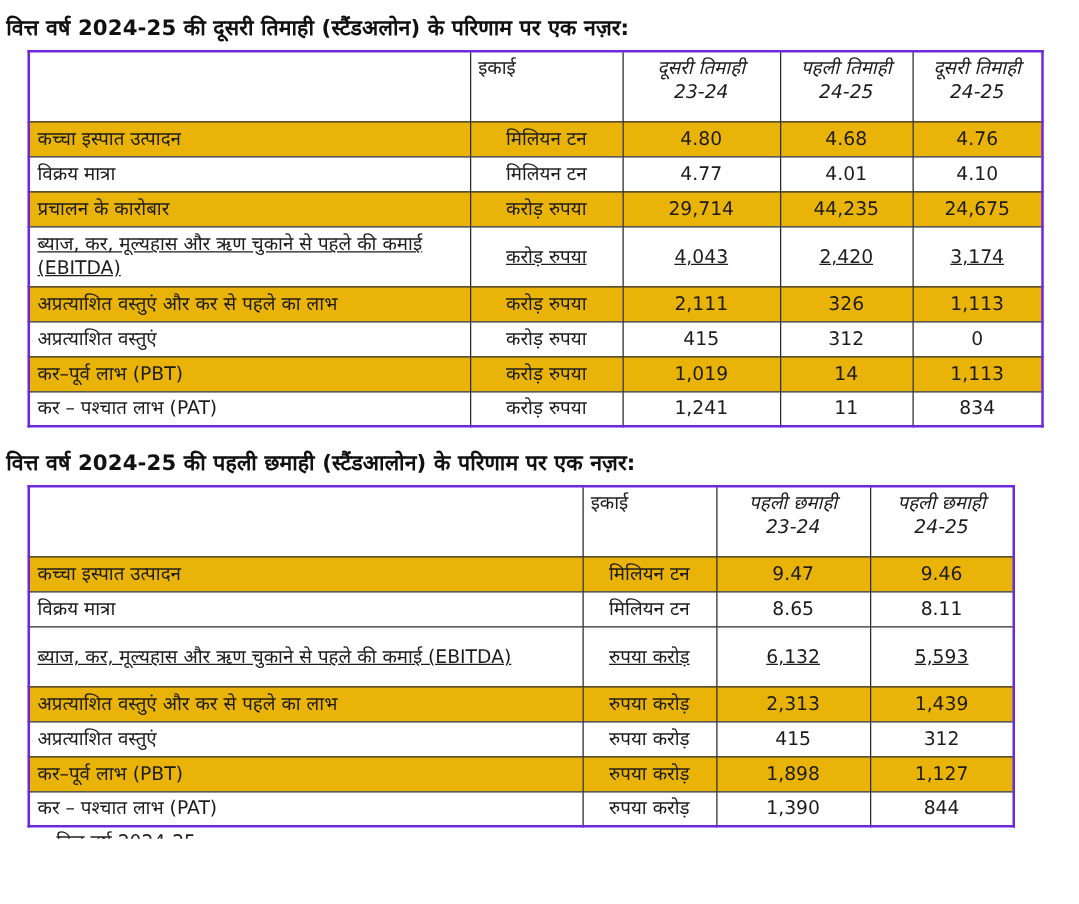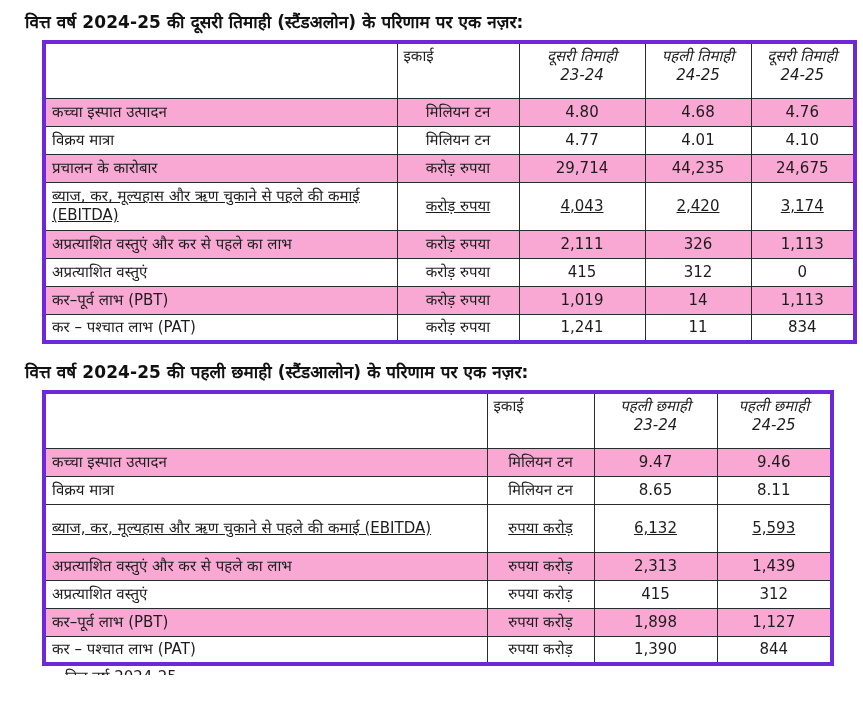--- a/index.html
+++ b/index.html
@@ -7,53 +7,52 @@
     background: #ffffff;
     font-family: "DejaVu Sans", sans-serif;
     color: #1c1c1c;
   }
   .page {
     position: relative;
     width: 863px;
     height: 723px;
     background: #ffffff;
     overflow: hidden;
-    padding-left: 20px;
   }
   .section-title {
     font-size: 17px;
     font-weight: bold;
     color: #111111;
     margin: 10px 0 7px 5px;
     letter-spacing: 0.1px;
   }
   table.results {
     border-collapse: collapse;
     margin-left: 22px;
     table-layout: fixed;
-    border: 4px solid #6d28d9;
+    border: 2px solid #6d28d9;
   }
   table.results td, table.results th {
     border: 1px solid #2b2b2b;
     font-size: 15px;
     font-weight: normal;
     padding: 2px 6px;
     vertical-align: middle;
     line-height: 1.25;
   }
   table.results thead tr { height: 56px; }
   table.results tbody tr { height: 28px; }
   table.results tbody tr.tall { height: 48px; text-decoration: underline; }
   table.results thead th { vertical-align: top; text-align: left; padding-top: 3px; }
   table.results thead th.period { text-align: center; }
   .hdr-line { display: block; text-align: center; font-style: italic; }
   td.label-cell { text-align: left; }
   td.unit-cell  { text-align: center; }
   td.value-cell { text-align: center; }
-  tr.stripe td { background: #f9a8d4; }
+  tr.stripe td { background: #eab308; }
   .clipped-footnote {
     height: 7px;
     overflow: hidden;
     margin: 2px 0 0 45px;
     font-size: 15px;
     color: #1c1c1c;
     line-height: 1.2;
   }
 </style>
 </head>

